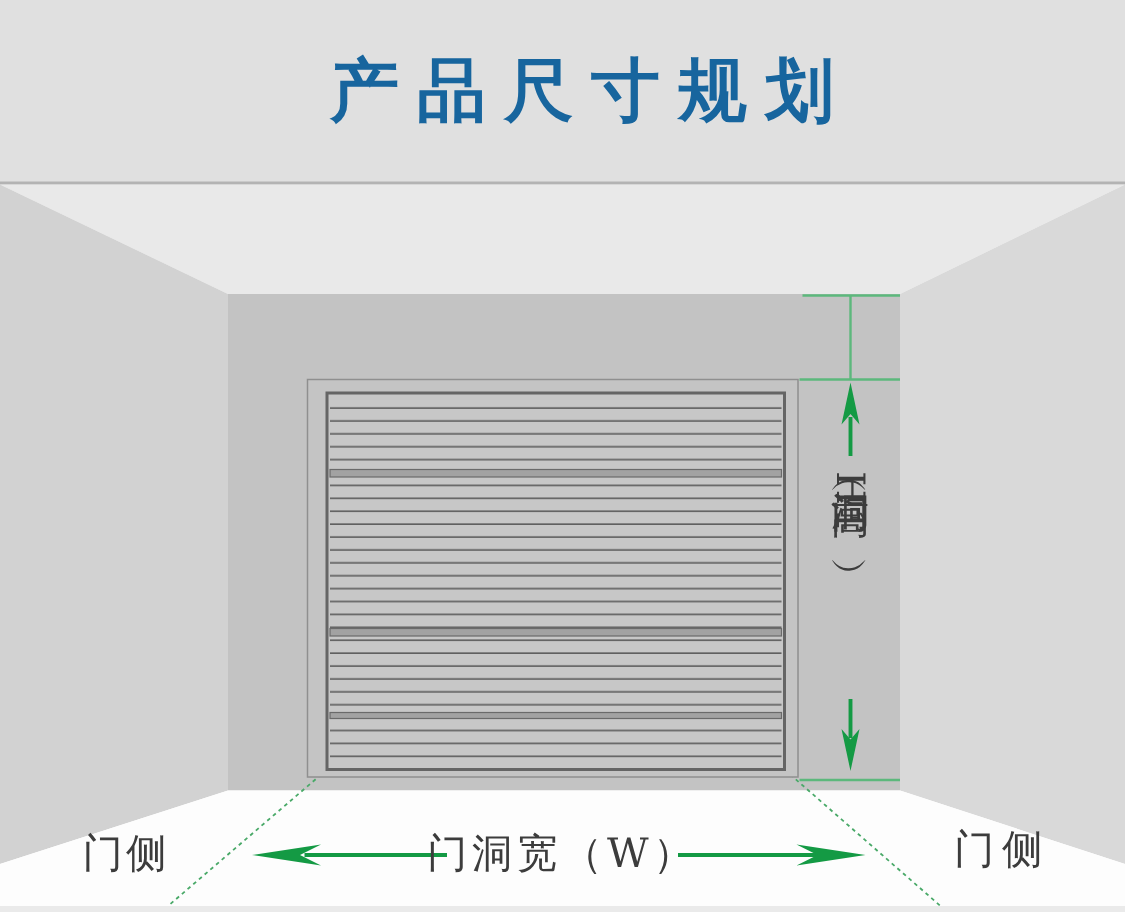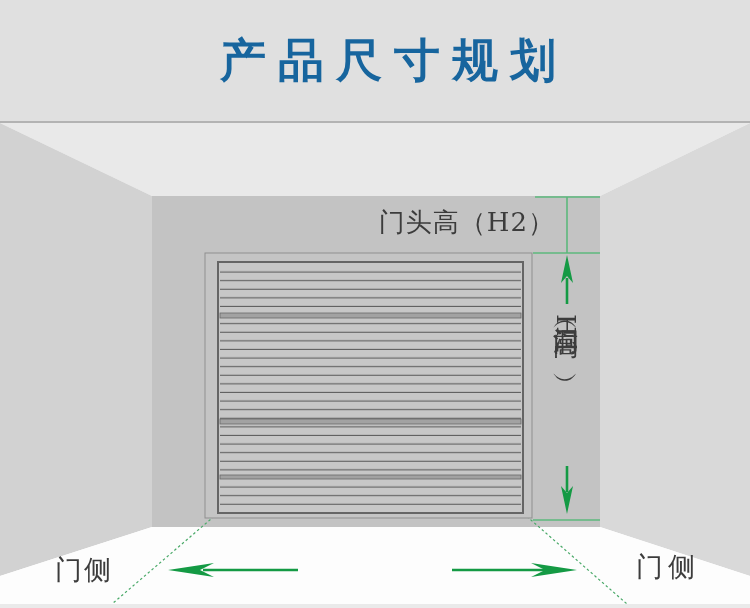--- a/index.html
+++ b/index.html
@@ -107,18 +107,18 @@
         <polygon class="dim-head" points="168,570 214,563 200,570 214,577"></polygon>
         <line class="dim-shaft" x1="203" y1="570" x2="298" y2="570"></line>
       </g>
       <g>
         <line class="dim-shaft" x1="452" y1="570" x2="547" y2="570"></line>
         <polygon class="dim-head" points="577,570 531,563 545,570 531,577"></polygon>
       </g>
     </svg>
   </div>
 
-  <div class="lbl" id="lbl-h2">门头高（H2）</div>
   <div class="lbl" id="lbl-h1">门洞高（H1）</div>
+  <div class="lbl" id="lbl-w">门洞宽（W）</div>
   <div class="lbl" id="lbl-side-left">门侧</div>
   <div class="lbl" id="lbl-side-right">门侧</div>
 
 </div>
 
 </body></html>

